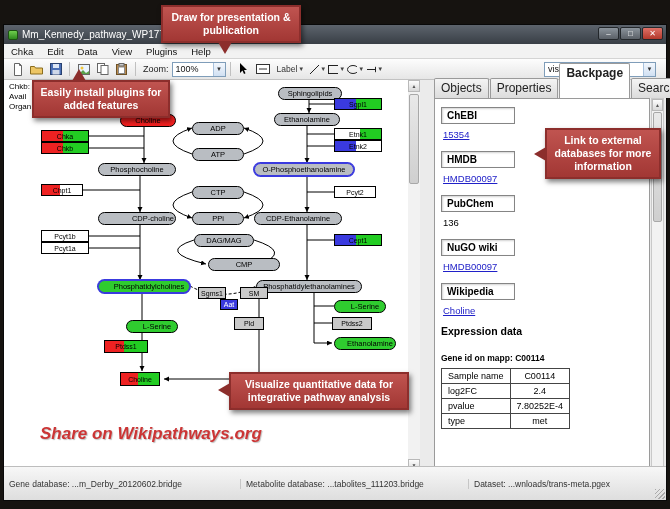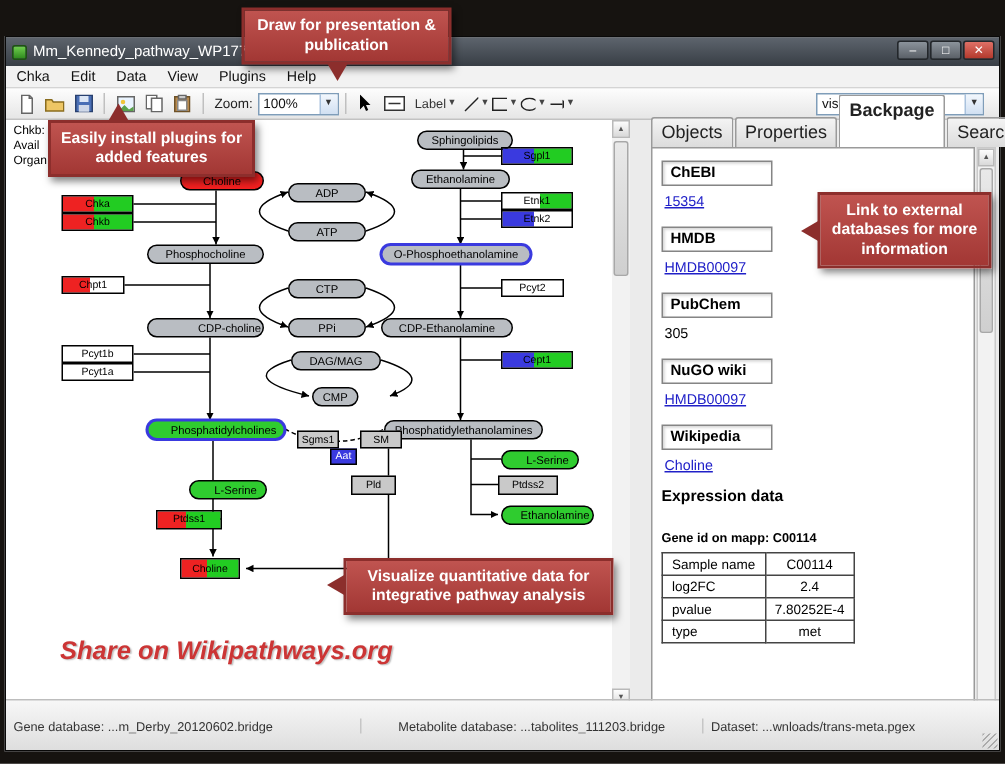--- a/index.html
+++ b/index.html
@@ -305,21 +305,21 @@
         <div class="node met m-red" style="left:116px;top:34px;width:56px;">Choline</div>
         <div class="node met m-gray" style="left:188px;top:42px;width:52px;">ADP</div>
         <div class="node met m-gray" style="left:188px;top:68px;width:52px;">ATP</div>
         <div class="node met m-gray" style="left:94px;top:83px;width:78px;">Phosphocholine</div>
         <div class="node met m-gray b-blue" style="left:250px;top:83px;width:100px;">O-Phosphoethanolamine</div>
         <div class="node met m-gray" style="left:188px;top:106px;width:52px;">CTP</div>
         <div class="node met m-gray" style="left:188px;top:132px;width:52px;">PPi</div>
         <div class="node met m-gray" style="left:94px;top:132px;width:78px;padding-left:32px;">CDP-choline</div>
         <div class="node met m-gray" style="left:250px;top:132px;width:88px;">CDP-Ethanolamine</div>
         <div class="node met m-gray" style="left:190px;top:154px;width:60px;">DAG/MAG</div>
-        <div class="node met m-gray" style="left:204px;top:178px;width:31px;">CMP</div>
+        <div class="node met m-gray" style="left:204px;top:178px;width:72px;">CMP</div>
         <div class="node met m-green b-blue" style="left:94px;top:200px;width:92px;">Phosphatidylcholines</div>
         <div class="node met m-gray" style="left:252px;top:200px;width:106px;">Phosphatidylethanolamines</div>
         <div class="node met m-green" style="left:330px;top:220px;width:52px;">L-Serine</div>
         <div class="node met m-green" style="left:122px;top:240px;width:52px;">L-Serine</div>
         <div class="node met m-green" style="left:330px;top:257px;width:62px;">Ethanolamine</div>
 
         <div class="node gene g-rg" style="left:37px;top:50px;width:48px;">Chka</div>
         <div class="node gene g-rg" style="left:37px;top:62px;width:48px;">Chkb</div>
         <div class="node gene g-bg" style="left:330px;top:18px;width:48px;">Sgpl1</div>
         <div class="node gene g-wg" style="left:330px;top:48px;width:48px;">Etnk1</div>
@@ -364,21 +364,21 @@
         <div class="bp-group">
           <span class="bp-box">ChEBI</span>
           <a class="bp-link">15354</a>
         </div>
         <div class="bp-group">
           <span class="bp-box">HMDB</span>
           <a class="bp-link">HMDB00097</a>
         </div>
         <div class="bp-group">
           <span class="bp-box">PubChem</span>
-          <span class="bp-plain">305</span>
+          <span class="bp-plain">136</span>
         </div>
         <div class="bp-group">
           <span class="bp-box">NuGO wiki</span>
           <a class="bp-link">HMDB00097</a>
         </div>
         <div class="bp-group">
           <span class="bp-box">Wikipedia</span>
           <a class="bp-link">Choline</a>
         </div>
 
@@ -410,21 +410,21 @@
       <div class="pscroll">
         <div class="sb-btn">▲</div>
         <div class="sb-thumb"></div>
         <div class="sb-btn b2">▼</div>
       </div>
     </div>
   </div>
 
   <div class="statusbar">
     <span class="status-cell" style="width:237px;">Gene database: ...m_Derby_20120602.bridge</span>
-    <span class="status-cell" style="width:228px;text-align:center;">Metabolite database: ...tabolites_111203.bridge</span>
+    <span class="status-cell" style="width:228px;">Metabolite database: ...tabolites_111203.bridge</span>
     <span class="status-cell" style="border-right:none;flex:1;">Dataset: ...wnloads/trans-meta.pgex</span>
     <span class="grip"></span>
   </div>
 </div>
 
 <div class="callout" style="left:161px;top:5px;width:140px;">
   <span>Draw for presentation &amp; publication</span>
   <span class="tri tri-down" style="left:55px;"></span>
 </div>
 <div class="callout" style="left:32px;top:80px;width:138px;">

